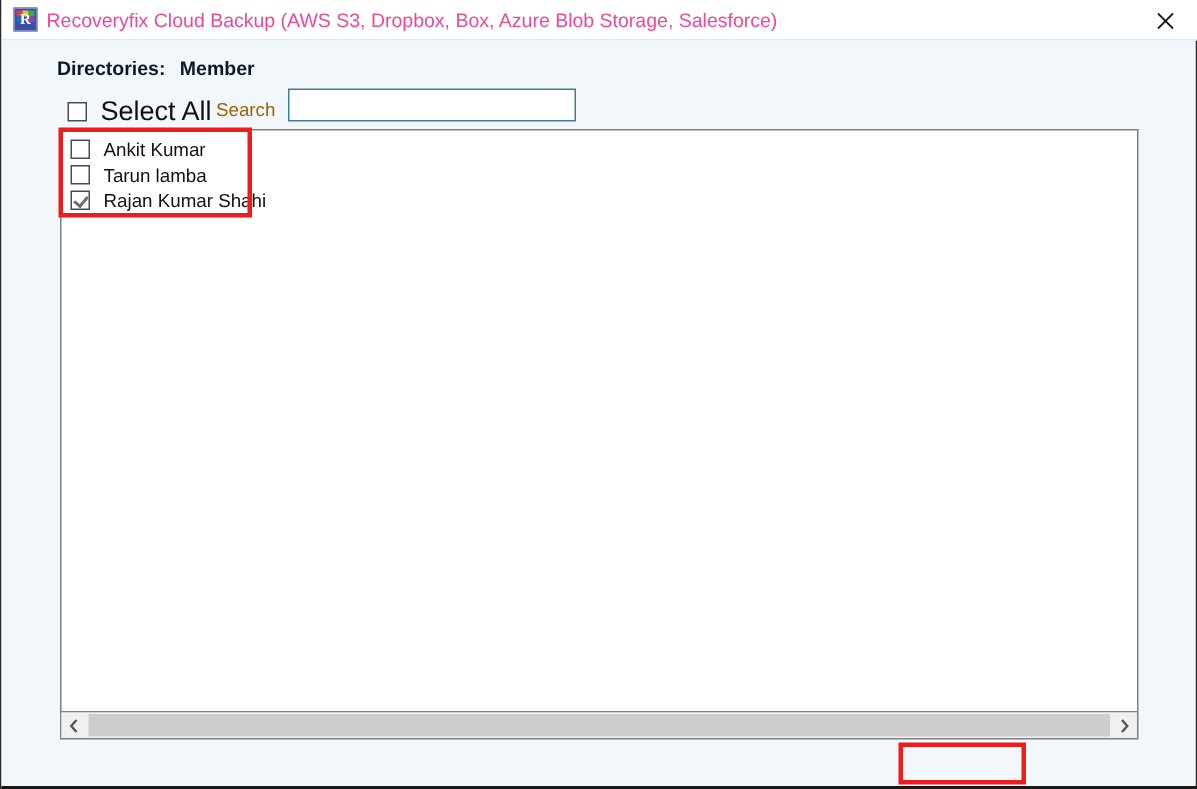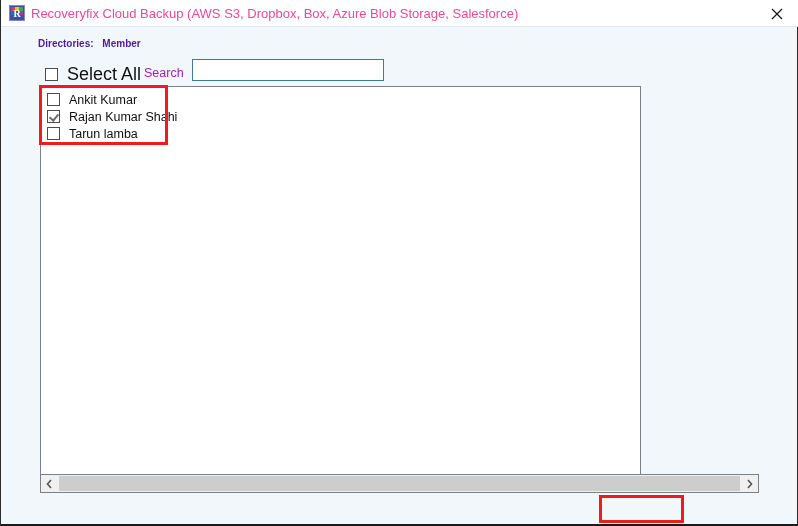--- a/index.html
+++ b/index.html
@@ -83,23 +83,23 @@
   .body-area {
     position: absolute;
     left: 0; top: 27px;
     width: 796px;
     height: 497px;
     background: #f2f7fc;
   }
   .heading {
     position: absolute;
     left: 37px; top: 11px;
-    font-size: 10px;
+    font-size: 13px;
     font-weight: bold;
-    color: #4c1d95;
+    color: #0f172a;
     white-space: nowrap;
   }
   .heading .h-label { letter-spacing: 0px; }
   .heading .h-value { margin-left: 6px; }
 
   .selectall-row {
     position: absolute;
     left: 44px; top: 38px;
     display: flex;
     align-items: center;
@@ -127,21 +127,21 @@
   .selectall-label {
     margin-left: 9px;
     font-size: 18px;
     color: #111111;
     white-space: nowrap;
   }
   .search-label {
     position: absolute;
     left: 143px; top: 38px;
     font-size: 12.5px;
-    color: #a21caf;
+    color: #a16207;
     line-height: 16px;
   }
   .search-input {
     position: absolute;
     left: 191px; top: 32px;
     width: 192px;
     height: 22px;
     box-sizing: border-box;
     border: 1px solid #3e7d96;
     background: #ffffff;
@@ -149,21 +149,21 @@
     font-size: 12.5px;
     padding: 0 4px;
     color: #111111;
     outline: none;
   }
 
   
   .list-panel {
     position: absolute;
     left: 39px; top: 59px;
-    width: 601px;
+    width: 719px;
     height: 388px;
     box-sizing: border-box;
     background: #ffffff;
     border: 1px solid #7a8288;
     border-bottom: none;
     padding-left: 36px;
   }
   .list-items {
     position: absolute;
     left: 6px; top: 4px;
@@ -309,26 +309,26 @@
     <div class="search-label">Search</div>
     <input class="search-input" type="text" value="" placeholder="" style="">
 
     <div class="list-panel">
       <div class="list-items" id="list-items">
           <div class="list-item">
             <span class="cbx"></span>
             <span class="item-label">Ankit Kumar</span>
           </div>
           <div class="list-item">
+            <span class="cbx"></span>
+            <span class="item-label">Tarun lamba</span>
+          </div>
+          <div class="list-item">
             <span class="cbx checked"></span>
             <span class="item-label">Rajan Kumar Shahi</span>
-          </div>
-          <div class="list-item">
-            <span class="cbx"></span>
-            <span class="item-label">Tarun lamba</span>
           </div>
         </div>
     </div>
 
     <div class="hscroll">
       <div class="sc-arrow">
         <svg width="7" height="10" viewBox="0 0 7 10">
           <polyline points="5,1 1.5,5 5,9" fill="none" stroke="#555" stroke-width="1.6"></polyline>
         </svg>
       </div>

